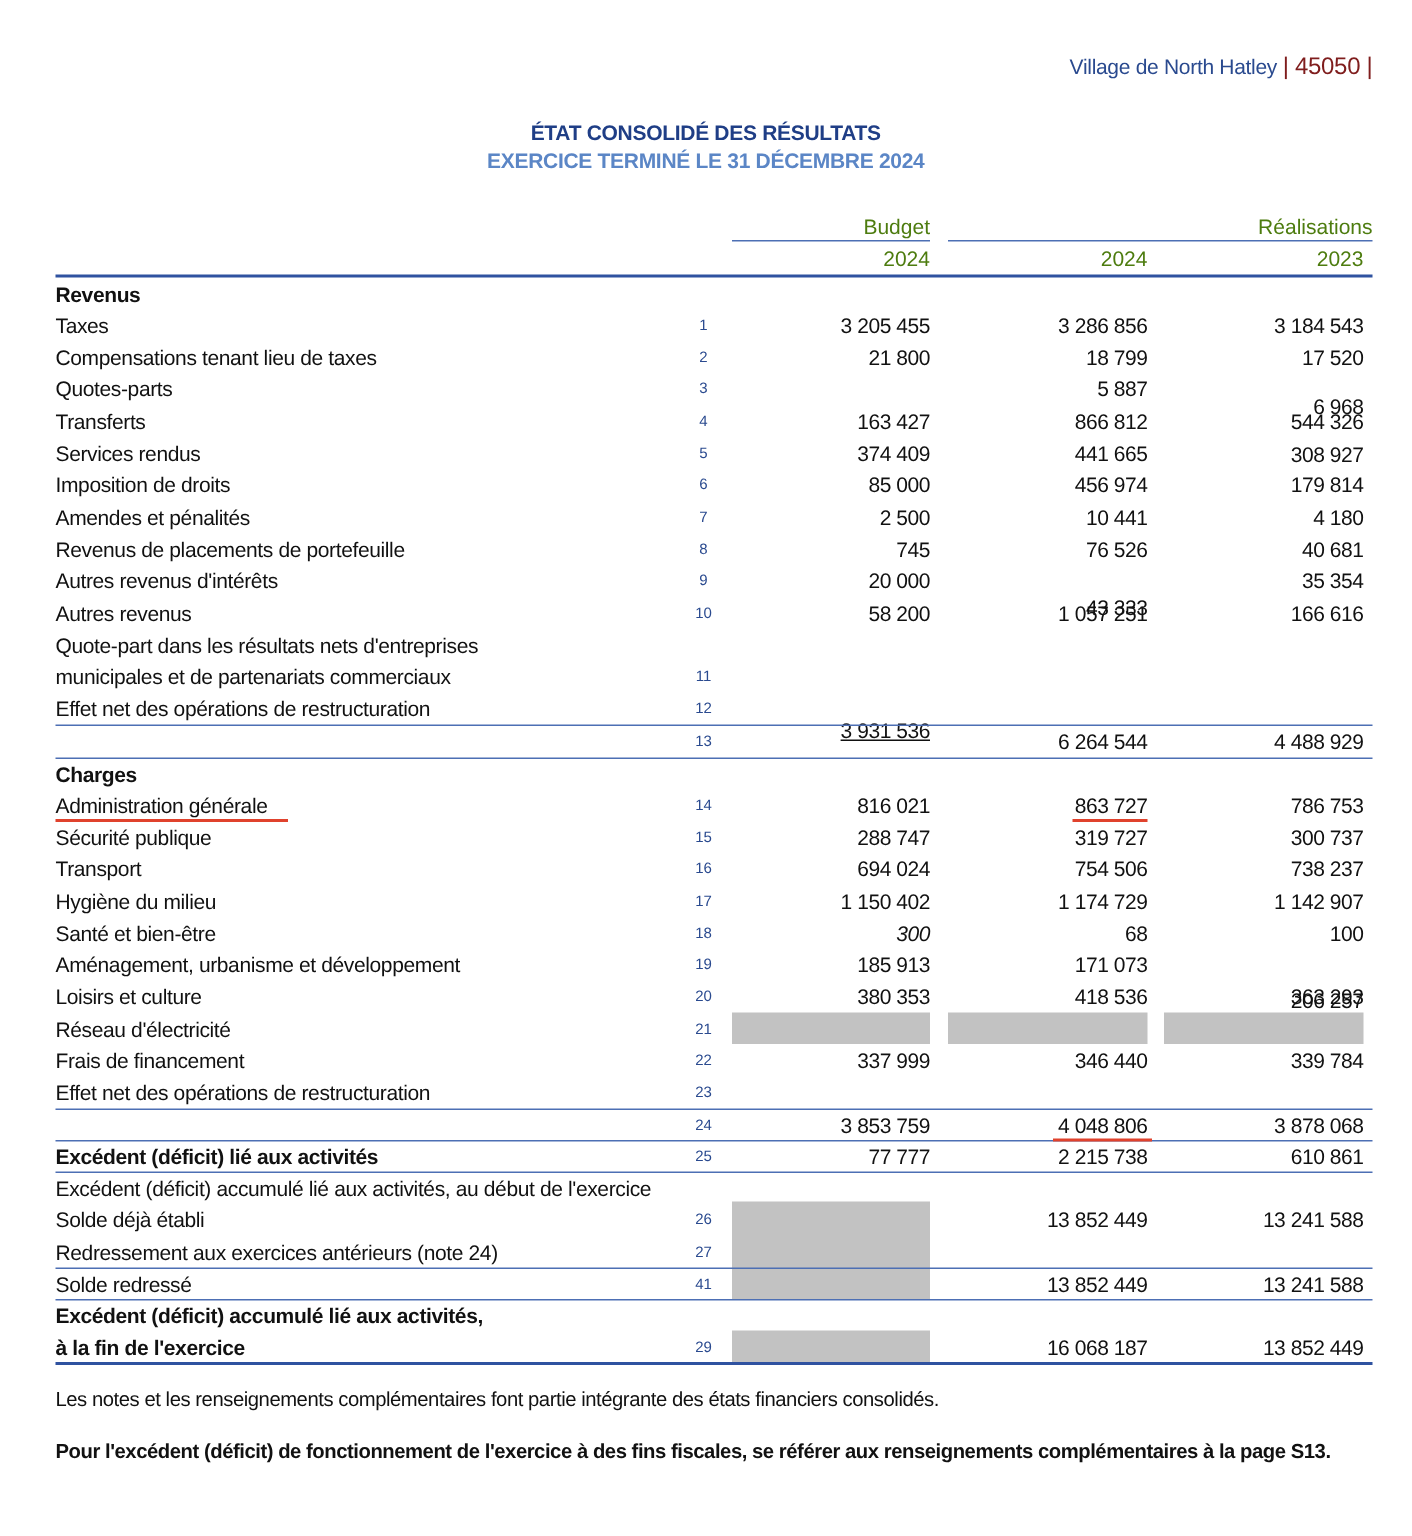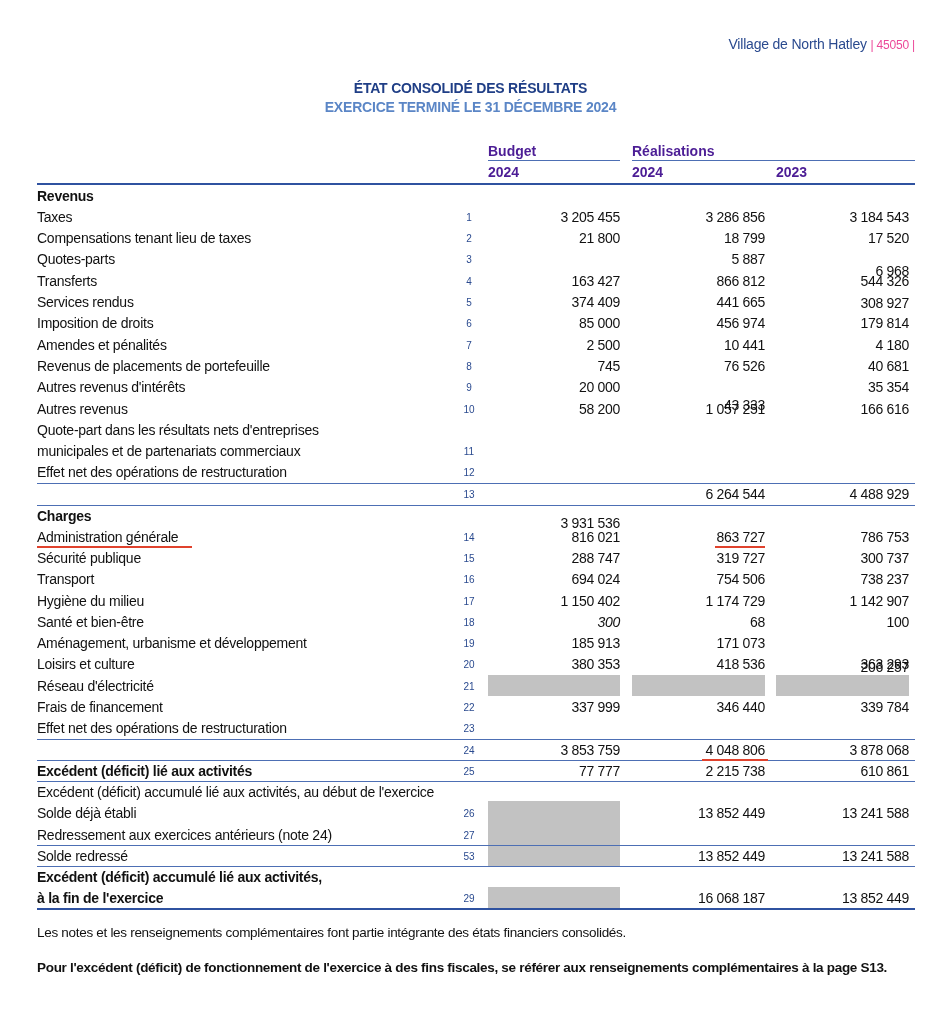--- a/index.html
+++ b/index.html
@@ -1,23 +1,23 @@
 <!DOCTYPE html>
 <html><head>
 <meta charset="utf-8">
 <style>
   html, body { margin:0; padding:0; background:#ffffff; }
   body { width:941px; height:1024px; position:relative; overflow:hidden;
          font-family:"Liberation Sans", sans-serif; color:#111; }
   .abs { position:absolute; }
   .hdr-right { right:26px; top:36px; font-size:14px; color:#2a4a8f; white-space:nowrap; letter-spacing:-0.2px; }
-  .hdr-right .code { color:#ec4899; font-size:12px; }
+  .hdr-right .code { color:#7f1d1d; font-size:16px; }
   .title1 { left:0; width:941px; top:80px; text-align:center; font-weight:bold; font-size:14px; color:#1f3e86; letter-spacing:-0.2px; }
   .title2 { left:0; width:941px; top:99px; text-align:center; font-weight:bold; font-size:14px; color:#5b86c6; letter-spacing:-0.2px; }
-  .colhead { font-weight:bold; font-size:14px; color:#4c1d95; text-align:left; }
+  .colhead { font-weight:normal; font-size:14px; color:#4d7c0f; text-align:right; }
   .hline { position:absolute; height:0; border-top:1.4px solid #4d6fb4; }
   .hline.thick { border-top:2px solid #2f52a0; }
   .lbl { position:absolute; left:37px; font-size:14px; white-space:nowrap; letter-spacing:-0.25px; line-height:18px; }
   .lbl.b { font-weight:bold; }
   .ln { position:absolute; left:455px; width:28px; text-align:center; font-size:10px; color:#2a4a8f; line-height:18px; }
   .num { position:absolute; font-size:14px; text-align:right; white-space:nowrap; letter-spacing:-0.3px; line-height:18px; }
   .c1 { left:488px; width:132px; }
   .c2 { left:632px; width:133px; }
   .c3 { left:776px; width:133px; }
   .shade { position:absolute; background:#c2c2c2; }
@@ -135,21 +135,21 @@
     <div>
       <div class="lbl" style="top: 463px;">Effet net des opérations de restructuration</div>
       <div class="ln" style="top: 464px;">12</div>
       <div class="num c1" style="top: 463px;"></div>
       <div class="num c2" style="top: 463px;"></div>
       <div class="num c3" style="top: 463px;"></div>
     </div>
     <div>
       <div class="lbl" style="top: 485px;"></div>
       <div class="ln" style="top: 486px;">13</div>
-      <div class="num c1" style="top: 514px;">3 931 536</div>
+      <div class="num c1" style="top: 478px; text-decoration: underline;">3 931 536</div>
       <div class="num c2" style="top: 485px;">6 264 544</div>
       <div class="num c3" style="top: 485px;">4 488 929</div>
     </div>
     <div>
       <div class="lbl" style="top: 528px;">Administration générale</div>
       <div class="ln" style="top: 529px;">14</div>
       <div class="num c1" style="top: 528px;">816 021</div>
       <div class="num c2" style="top: 528px;">863 727</div>
       <div class="num c3" style="top: 528px;">786 753</div>
     </div>
@@ -246,21 +246,21 @@
     </div>
     <div>
       <div class="lbl" style="top: 826px;">Redressement aux exercices antérieurs (note 24)</div>
       <div class="ln" style="top: 827px;">27</div>
       <div class="num c1" style="top: 826px;"></div>
       <div class="num c2" style="top: 826px;"></div>
       <div class="num c3" style="top: 826px;"></div>
     </div>
     <div>
       <div class="lbl" style="top: 847px;">Solde redressé</div>
-      <div class="ln" style="top: 848px;">53</div>
+      <div class="ln" style="top: 848px;">41</div>
       <div class="num c1" style="top: 847px;"></div>
       <div class="num c2" style="top: 847px;">13 852 449</div>
       <div class="num c3" style="top: 847px;">13 241 588</div>
     </div>
     <div>
       <div class="lbl b" style="top: 868px;">Excédent (déficit) accumulé lié aux activités,</div>
       <div class="ln" style="top: 869px;"></div>
       <div class="num c1" style="top: 868px;"></div>
       <div class="num c2" style="top: 868px;"></div>
       <div class="num c3" style="top: 868px;"></div>

